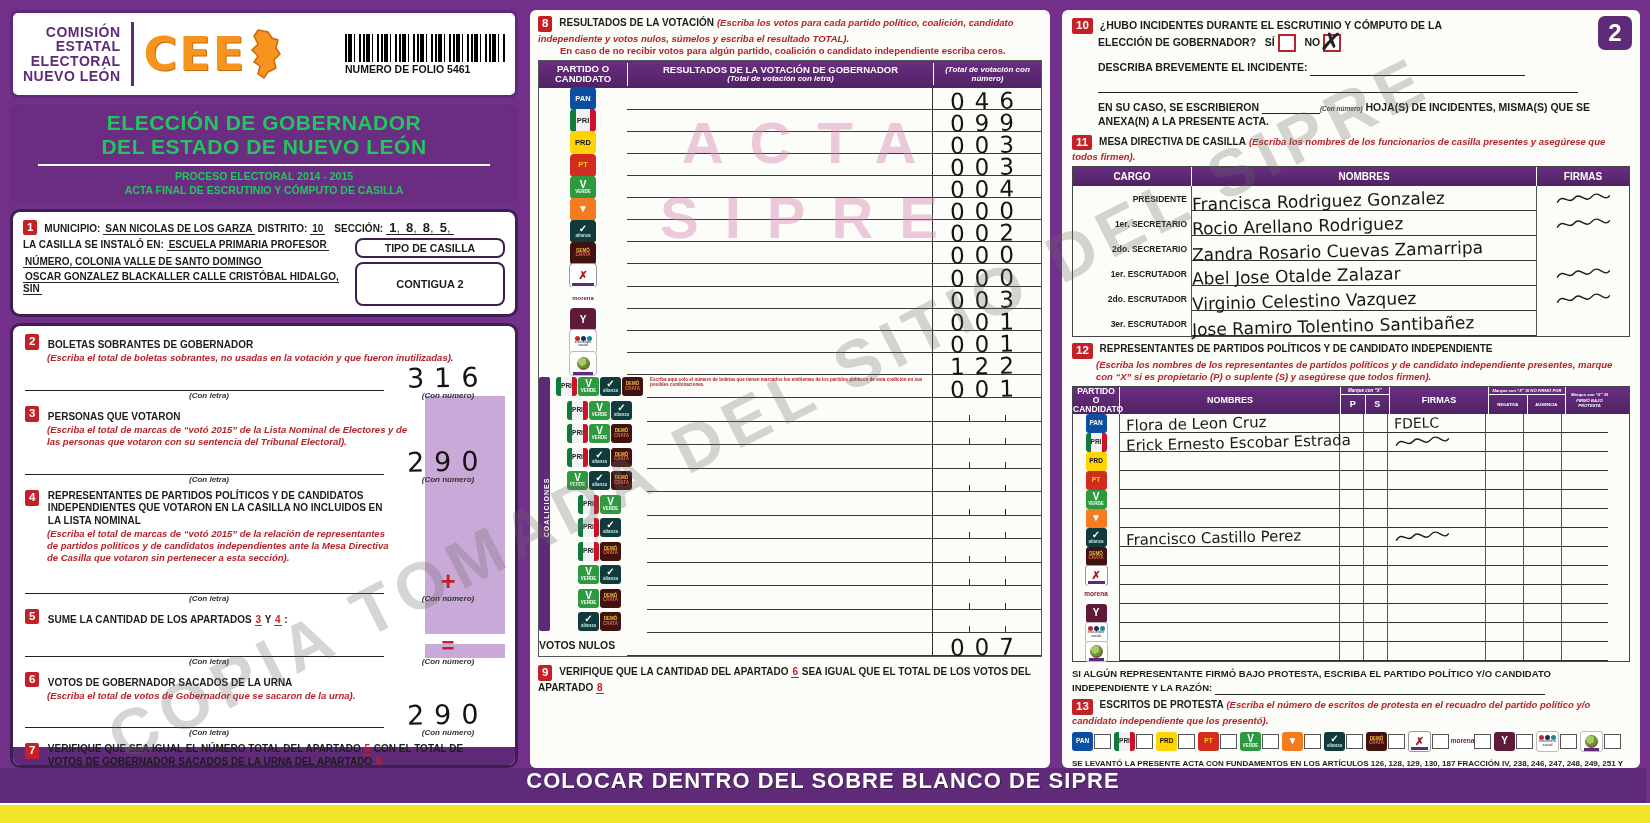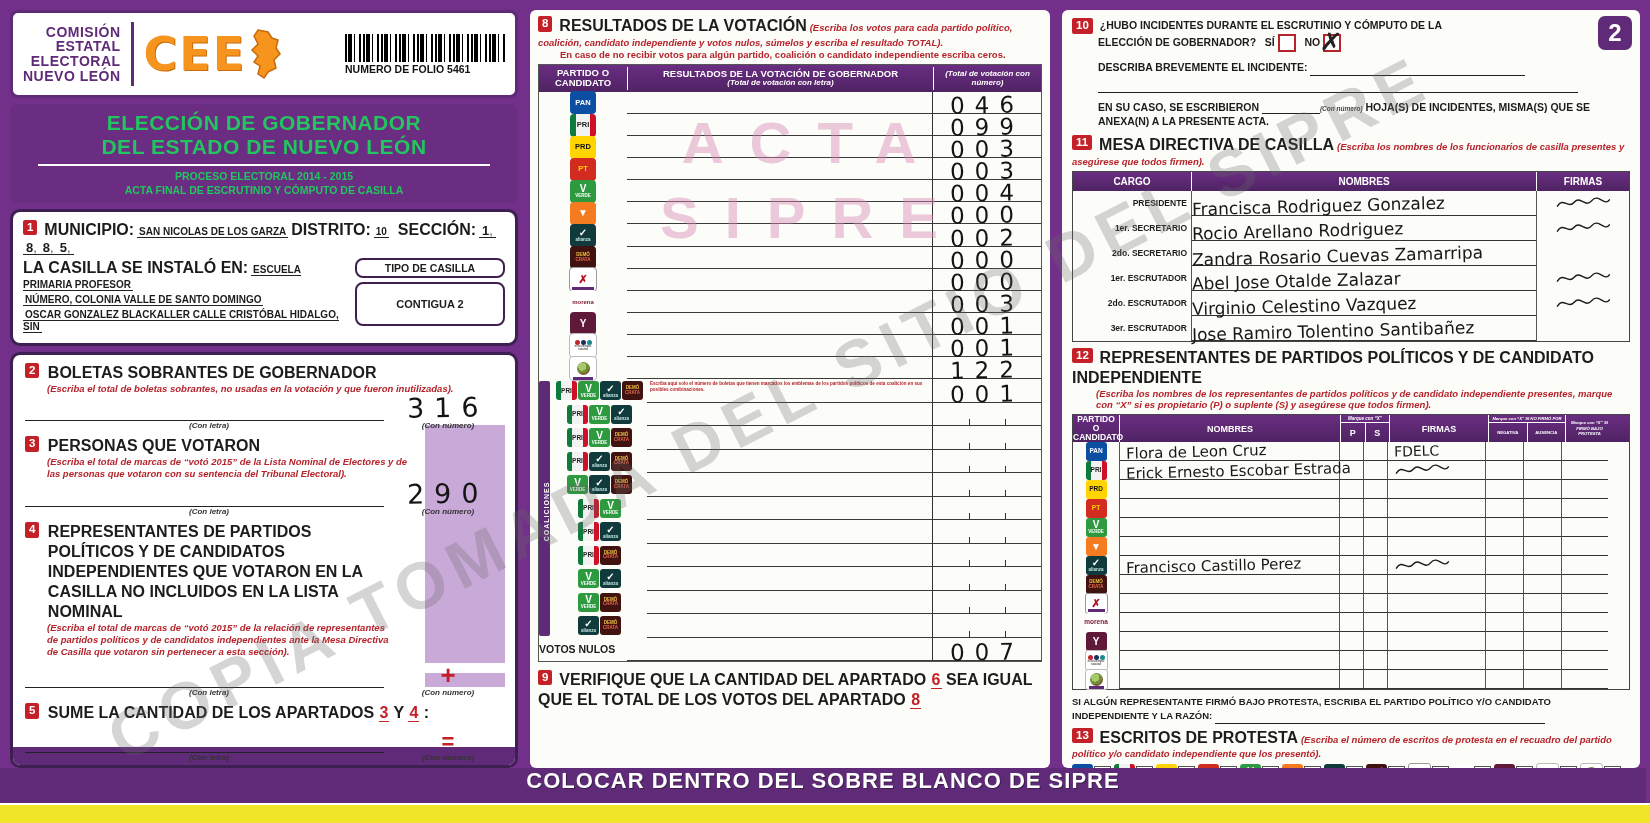--- a/index.html
+++ b/index.html
@@ -13,21 +13,21 @@
 
   
   .wm-diag{position:absolute;left:130px;top:700px;transform:rotate(-27deg);transform-origin:left bottom;
            font-size:66px;font-weight:700;color:rgba(105,105,105,.28);letter-spacing:8px;white-space:nowrap;z-index:40;pointer-events:none;}
   .wm-acta{position:absolute;left:130px;top:95px;z-index:30;text-align:center;pointer-events:none;
            font-size:58px;font-weight:800;color:rgba(216,140,182,.45);letter-spacing:26px;line-height:1.3;}
 
   
   .num{display:inline-block;background:#c32127;color:#fff;font-weight:700;font-size:11.5px;
        padding:1px 4px;border-radius:2px;vertical-align:top;margin-right:4px;line-height:1.2;}
-  .bt{font-weight:700;font-size:16px;line-height:1.25;}
+  .bt{font-weight:700;font-size:10px;line-height:1.25;}
   .rn{color:#b5232b;font-style:italic;font-weight:700;font-size:9.5px;line-height:1.25;}
   .rref{color:#c32127;font-weight:700;border-bottom:1.5px solid #c32127;padding:0 1px;}
   .line{border-bottom:1.5px solid #222;height:14px;}
   .conl{font-size:8px;font-weight:700;font-style:italic;color:#333;text-align:center;}
   .hw{font-family:"DejaVu Sans",sans-serif;color:#181818;transform:rotate(-1.5deg);}
   .hnum{font-family:"DejaVu Sans",sans-serif;color:#141414;font-size:23px;letter-spacing:10px;
         line-height:1;display:inline-block;transform:rotate(-1deg);}
   .blank{display:inline-block;border-bottom:1.5px solid #222;height:11px;vertical-align:bottom;}
   .cb{display:inline-block;width:14px;height:14px;border:2px solid #b5232b;vertical-align:middle;background:#fff;}
   .rel{position:relative;display:inline-block;}

